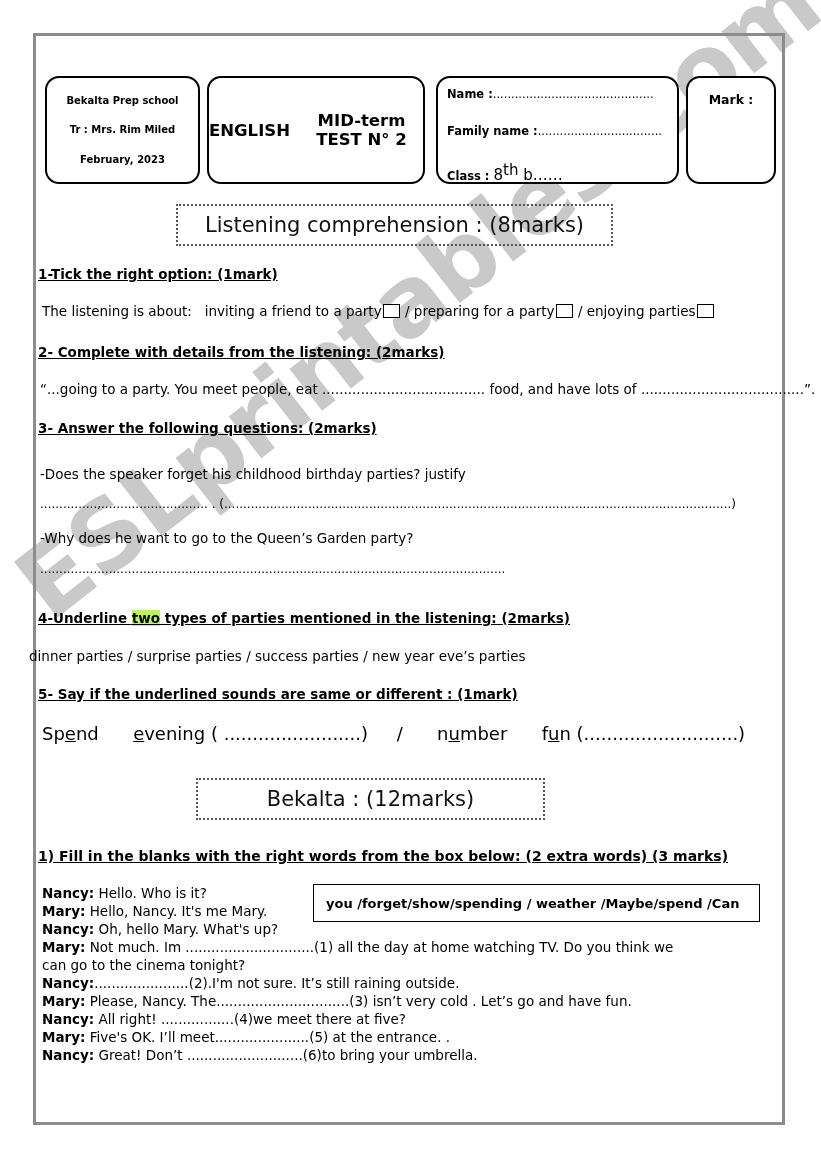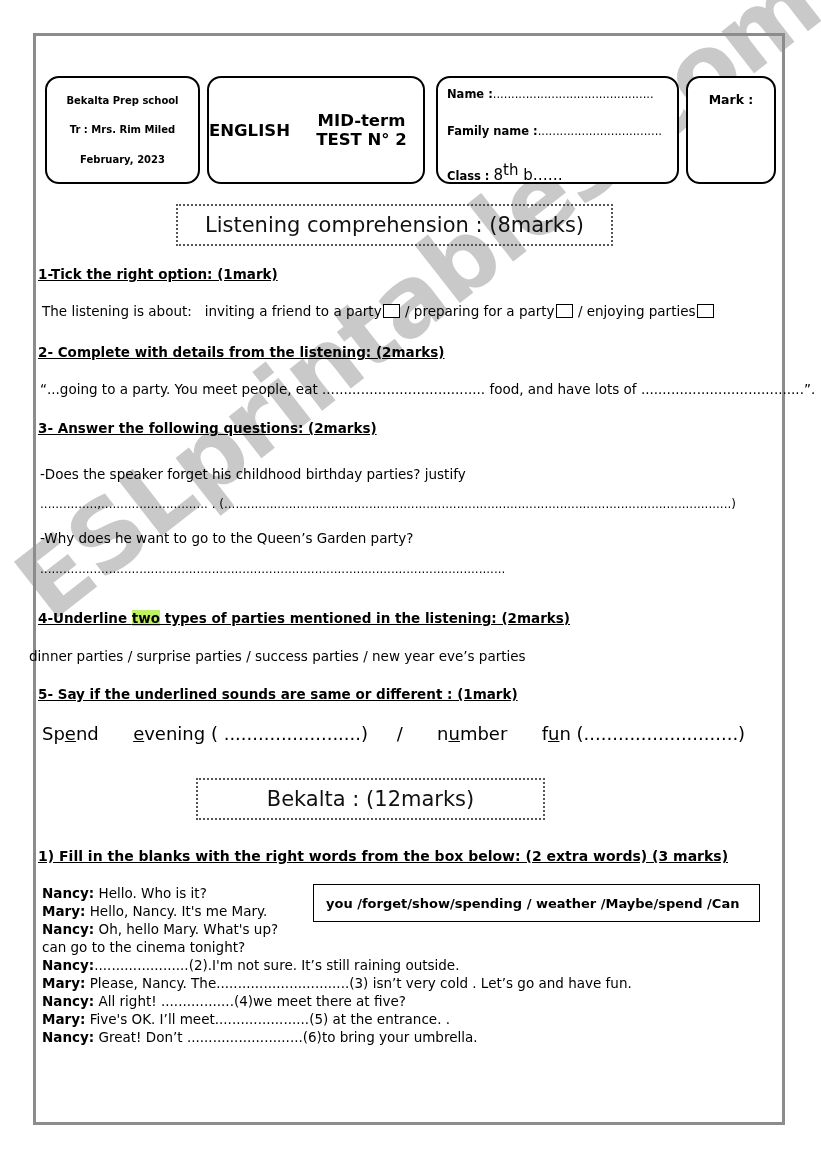--- a/index.html
+++ b/index.html
@@ -304,20 +304,21 @@
   <div class="t q-head" style="left:38px; top:848px; font-size:14px;">1) Fill in the blanks with the right words from the box below: (2 extra words) (3 marks)</div>
 
   <div id="wordbank">
     <span>you /forget/show/spending / weather /Maybe/spend /Can</span>
   </div>
 
   <div id="dialogue">
     <div class="dline"><span class="spk">Nancy:</span><span> Hello. Who is it?</span></div>
     <div class="dline"><span class="spk">Mary:</span><span> Hello, Nancy. It's me Mary.</span></div>
     <div class="dline"><span class="spk">Nancy:</span><span> Oh, hello Mary. What's up?</span></div>
+    <div class="dline"><span class="spk">Mary:</span><span> Not much. Im  ..............................(1) all the day at home watching TV. Do you think we</span></div>
     <div class="dline"><span class="spk"></span><span>can go to the cinema tonight?</span></div>
     <div class="dline"><span class="spk">Nancy:</span><span>......................(2).I'm not sure. It’s still raining outside.</span></div>
     <div class="dline"><span class="spk">Mary:</span><span> Please, Nancy. The...............................(3) isn’t very cold . Let’s go and have fun.</span></div>
     <div class="dline"><span class="spk">Nancy:</span><span> All right! .................(4)we meet there at five?</span></div>
     <div class="dline"><span class="spk">Mary:</span><span> Five's OK. I’ll meet......................(5) at the entrance. .</span></div>
     <div class="dline"><span class="spk">Nancy:</span><span> Great! Don’t ...........................(6)to bring your umbrella.</span></div>
   </div>
 
 </div>
 

